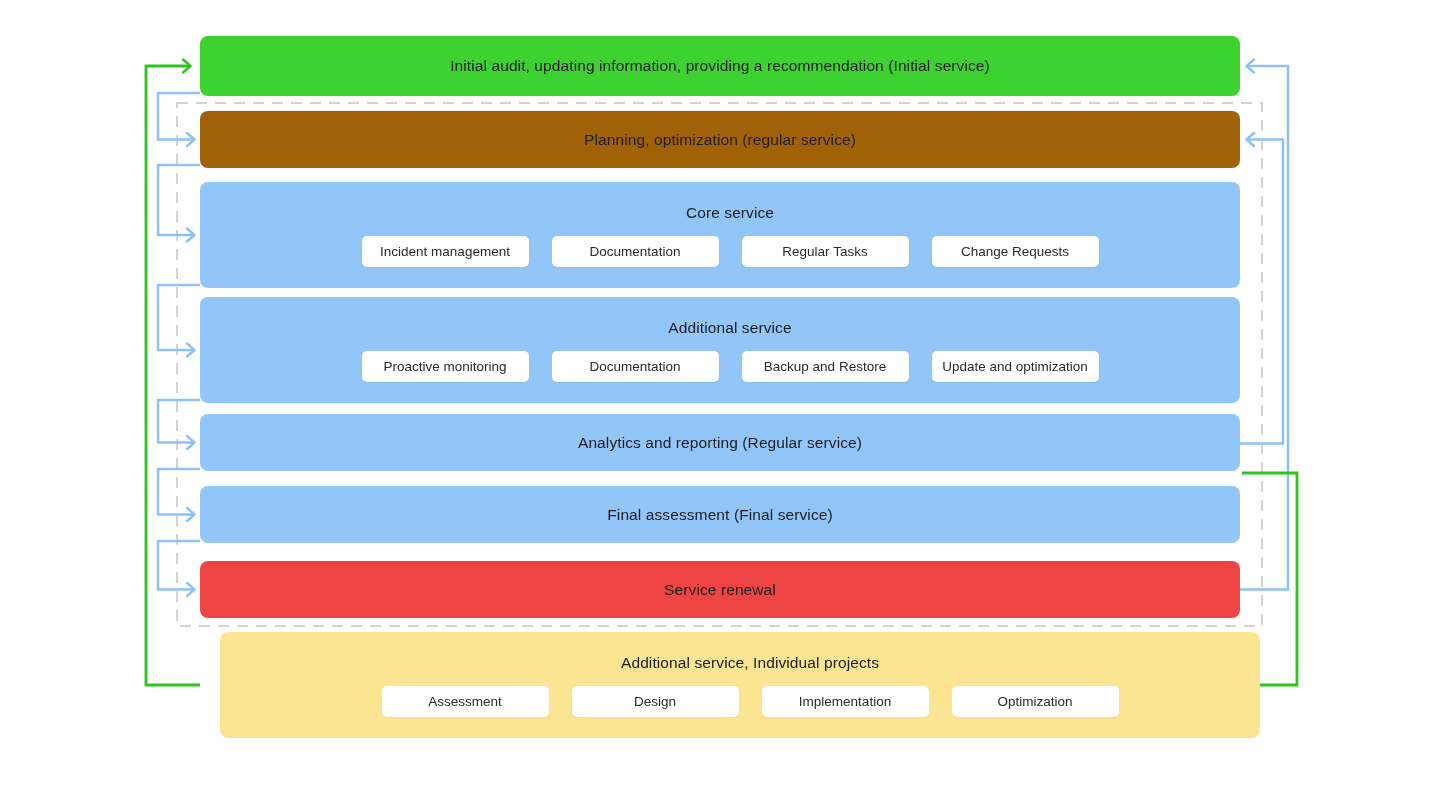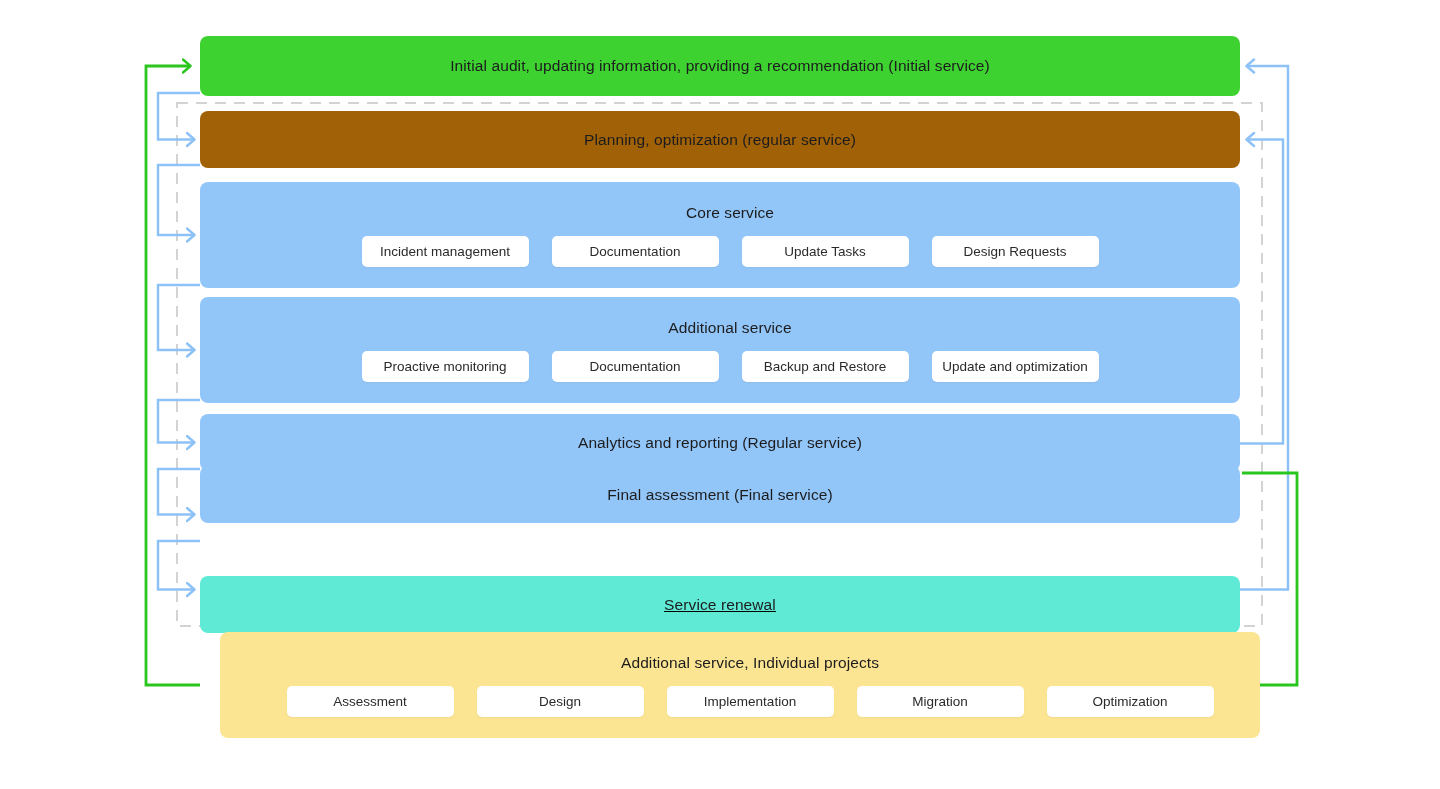--- a/index.html
+++ b/index.html
@@ -7,22 +7,22 @@
   .canvas{position:relative;width:1440px;height:762px;background:#ffffff;overflow:hidden;}
   .connectors{position:absolute;left:0;top:0;width:1440px;height:789px;}
   .bar{position:absolute;left:200px;width:1040px;border-radius:8px;box-sizing:border-box;
        display:flex;align-items:center;justify-content:center;}
   .bar-label{font-size:15.5px;color:#1c1c1e;letter-spacing:.1px;}
   .bar-initial{top:36px;height:60px;background:#3ed231;}
   .bar-planning{top:111px;height:57px;background:#a16207;}
   .bar-core{top:182px;height:106px;background:#93c6f8;}
   .bar-additional{top:297px;height:106px;background:#93c6f8;}
   .bar-analytics{top:414px;height:57px;background:#93c6f8;}
-  .bar-final{top:466px;height:57px;background:#93c6f8;}
-  .bar-renewal{top:576px;height:57px;background:#5eead4;text-decoration:underline;}
+  .bar-final{top:486px;height:57px;background:#93c6f8;}
+  .bar-renewal{top:561px;height:57px;background:#ef4444;}
   .bar-projects{top:632px;height:106px;background:#fce592;margin-left:20px;}
   .bar.tall{flex-direction:column;justify-content:flex-start;padding-top:21px;padding-left:20px;}
   .bar.tall .bar-label{line-height:20px;}
   .chip-row{display:flex;gap:23px;margin-top:13px;}
   .chip{width:167px;height:31px;background:#ffffff;border-radius:5px;
         display:flex;align-items:center;justify-content:center;
         font-size:13.5px;color:#2a2a2c;box-shadow:0 1px 2px rgba(0,0,0,0.05);}
 </style>
 </head>
 <body>
@@ -67,22 +67,22 @@
 
   <div class="bar bar-planning">
     <span class="bar-label">Planning, optimization (regular service)</span>
   </div>
 
   <div class="bar bar-core tall">
     <span class="bar-label">Core service</span>
     <div class="chip-row">
       <span class="chip">Incident management</span>
       <span class="chip">Documentation</span>
-      <span class="chip">Update Tasks</span>
-      <span class="chip">Design Requests</span>
+      <span class="chip">Regular Tasks</span>
+      <span class="chip">Change Requests</span>
     </div>
   </div>
 
   <div class="bar bar-additional tall">
     <span class="bar-label">Additional service</span>
     <div class="chip-row">
       <span class="chip">Proactive monitoring</span>
       <span class="chip">Documentation</span>
       <span class="chip">Backup and Restore</span>
       <span class="chip">Update and optimization</span>
@@ -100,18 +100,17 @@
   <div class="bar bar-renewal">
     <span class="bar-label">Service renewal</span>
   </div>
 
   <div class="bar bar-projects tall">
     <span class="bar-label">Additional service, Individual projects</span>
     <div class="chip-row">
       <span class="chip">Assessment</span>
       <span class="chip">Design</span>
       <span class="chip">Implementation</span>
-      <span class="chip">Migration</span>
       <span class="chip">Optimization</span>
     </div>
   </div>
 
 </div>
 
 </body></html>

